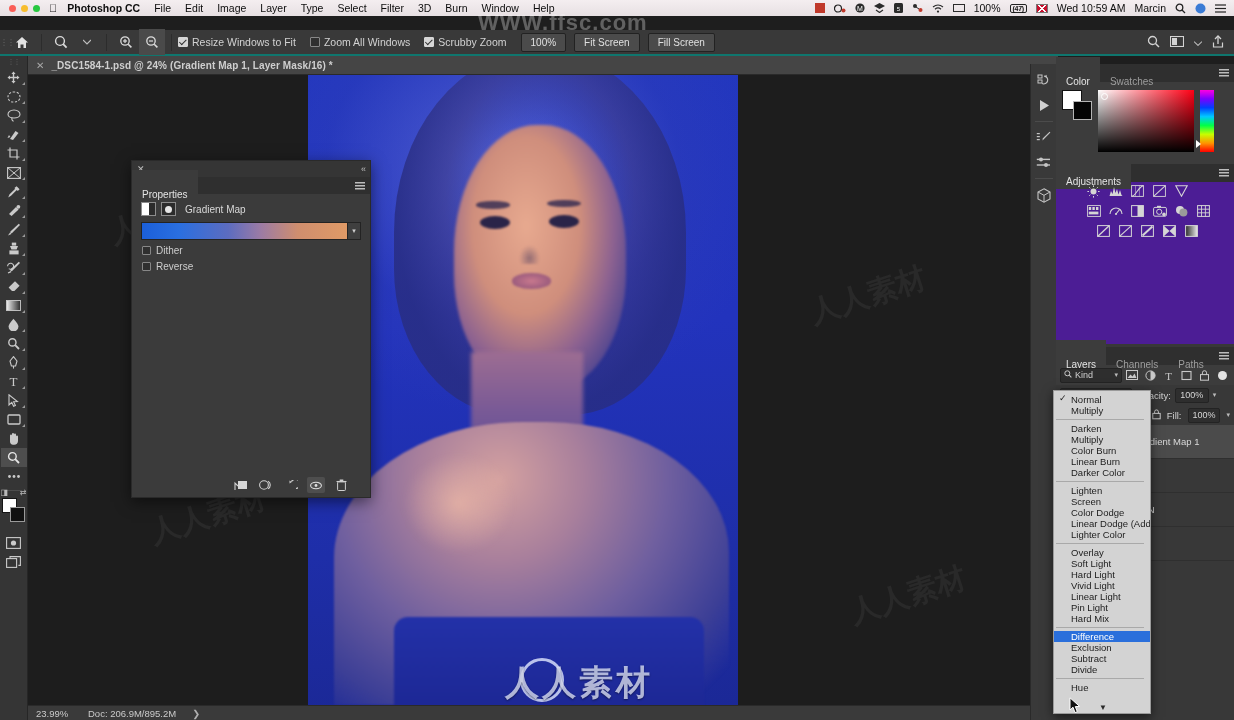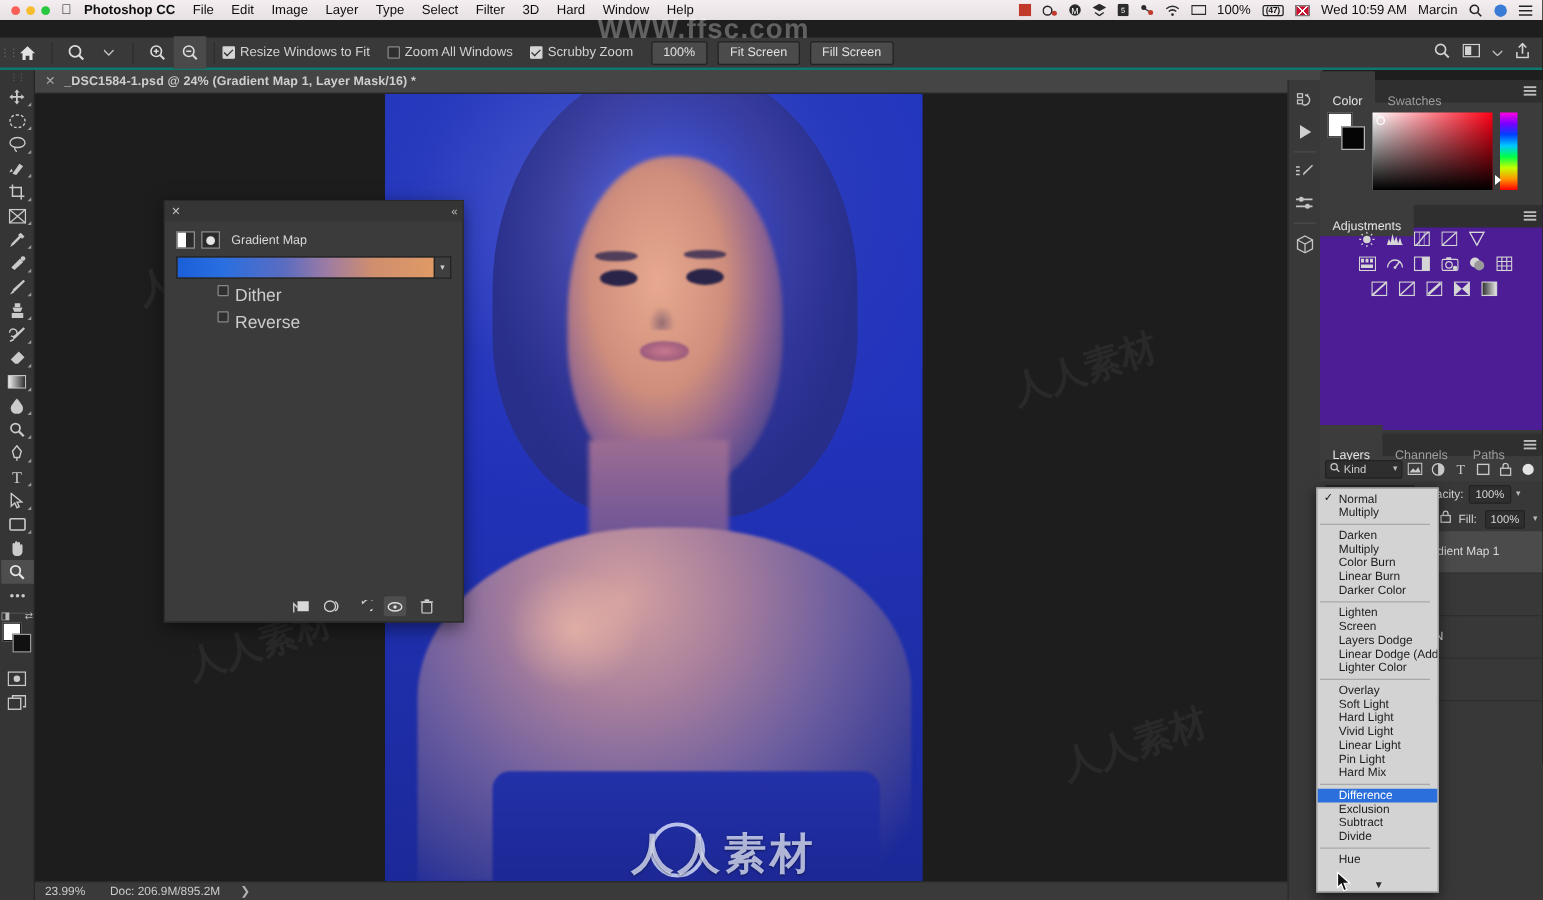--- a/index.html
+++ b/index.html
@@ -223,21 +223,21 @@
   .ph-ico{ width:15px;height:14px;border:1px solid #8c8c8c; display:flex;align-items:center;justify-content:center;}
   .ph-ico.a{ background:linear-gradient(90deg,#fff 50%, #2b2b2b 50%); }
   .ph-ico.b{ background:#2b2b2b; }
   .ph-ico.b:after{content:"";width:7px;height:7px;border-radius:50%;background:#e6e6e6;}
   .ph-title{ font-size:10px; color:#d8d8d8; margin-left:4px;}
   .gradient-row{ display:flex; align-items:center; padding:0 9px;}
   .gradbar{ width:208px; height:18px; border:1px solid #232323;
             background:linear-gradient(90deg,#1b5fd9 0%, #2a6fe0 18%, #5c6cc0 42%, #9c7ba4 58%, #cf8e6e 76%, #e09a66 100%);}
   .gradcv{ width:13px; height:18px; border:1px solid #232323; border-left:0; background:#3f3f3f;
            display:flex;align-items:center;justify-content:center; font-size:7px; color:#cfcfcf;}
-  .prop-chk{ display:flex; gap:5px; padding:5px 9px 0 10px; font-size:14px; color:#cdcdcd;margin-left:32px;}
+  .prop-chk{ display:flex; align-items:center; gap:5px; padding:5px 9px 0 10px; font-size:10px; color:#cdcdcd;}
   .prop-chk .chkbox{ width:9px;height:9px; }
   .prop-footer{ position:absolute; left:0; bottom:0; width:238px; height:24px;
                 display:flex; align-items:center; justify-content:flex-end; gap:7px; padding-right:20px;}
   .pf-ico{ width:18px;height:16px;display:flex;align-items:center;justify-content:center;color:#cfcfcf;}
   .pf-ico.sel{ background:#4e4e4e; border-radius:2px;}
 
   
   .bmmenu{ position:absolute; left:1053px; top:390px; width:98px; height:324px;
            background:#d3d3d3; border:1px solid #9a9a9a; box-shadow:0 3px 10px rgba(0,0,0,0.55);
            font-size:9.5px; color:#1c1c1c; padding:3px 0; overflow:hidden;}
@@ -265,21 +265,21 @@
     <div class="mac-menu">
       <span class="appname">Photoshop CC</span>
       <span>File</span>
       <span>Edit</span>
       <span>Image</span>
       <span>Layer</span>
       <span>Type</span>
       <span>Select</span>
       <span>Filter</span>
       <span>3D</span>
-      <span>Hard</span>
+      <span>Burn</span>
       <span>Window</span>
       <span>Help</span>
     </div>
     <div class="mac-right">
       <span class="mi">
           <svg width="10" height="10">
             <rect x="0" y="0" width="10" height="10" fill="#c0392b"></rect>
           </svg>
         </span>
       <span class="mi">
@@ -950,20 +950,24 @@
       </div>
 
     </div>
   </div>
 
   <div class="propspanel">
     <div class="prop-top">
       <span class="x">✕</span>
       <span class="cc">«</span>
     </div>
+    <div class="prop-tabs">
+      <div class="ptab active">Properties</div>
+      <div class="pmenu"></div>
+    </div>
     <div class="prop-head">
       <span class="ph-ico a"></span>
       <span class="ph-ico b"></span>
       <span class="ph-title">Gradient Map</span>
     </div>
     <div class="gradient-row">
       <div class="gradbar"></div>
       <div class="gradcv">▾</div>
     </div>
     <label class="prop-chk">
@@ -1015,21 +1019,21 @@
     <div class="bmitem">Multiply</div>
     <div class="bm-sep"></div>
     <div class="bmitem">Darken</div>
     <div class="bmitem">Multiply</div>
     <div class="bmitem">Color Burn</div>
     <div class="bmitem">Linear Burn</div>
     <div class="bmitem">Darker Color</div>
     <div class="bm-sep"></div>
     <div class="bmitem">Lighten</div>
     <div class="bmitem">Screen</div>
-    <div class="bmitem">Layers Dodge</div>
+    <div class="bmitem">Color Dodge</div>
     <div class="bmitem">Linear Dodge (Add)</div>
     <div class="bmitem">Lighter Color</div>
     <div class="bm-sep"></div>
     <div class="bmitem">Overlay</div>
     <div class="bmitem">Soft Light</div>
     <div class="bmitem">Hard Light</div>
     <div class="bmitem">Vivid Light</div>
     <div class="bmitem">Linear Light</div>
     <div class="bmitem">Pin Light</div>
     <div class="bmitem">Hard Mix</div>

